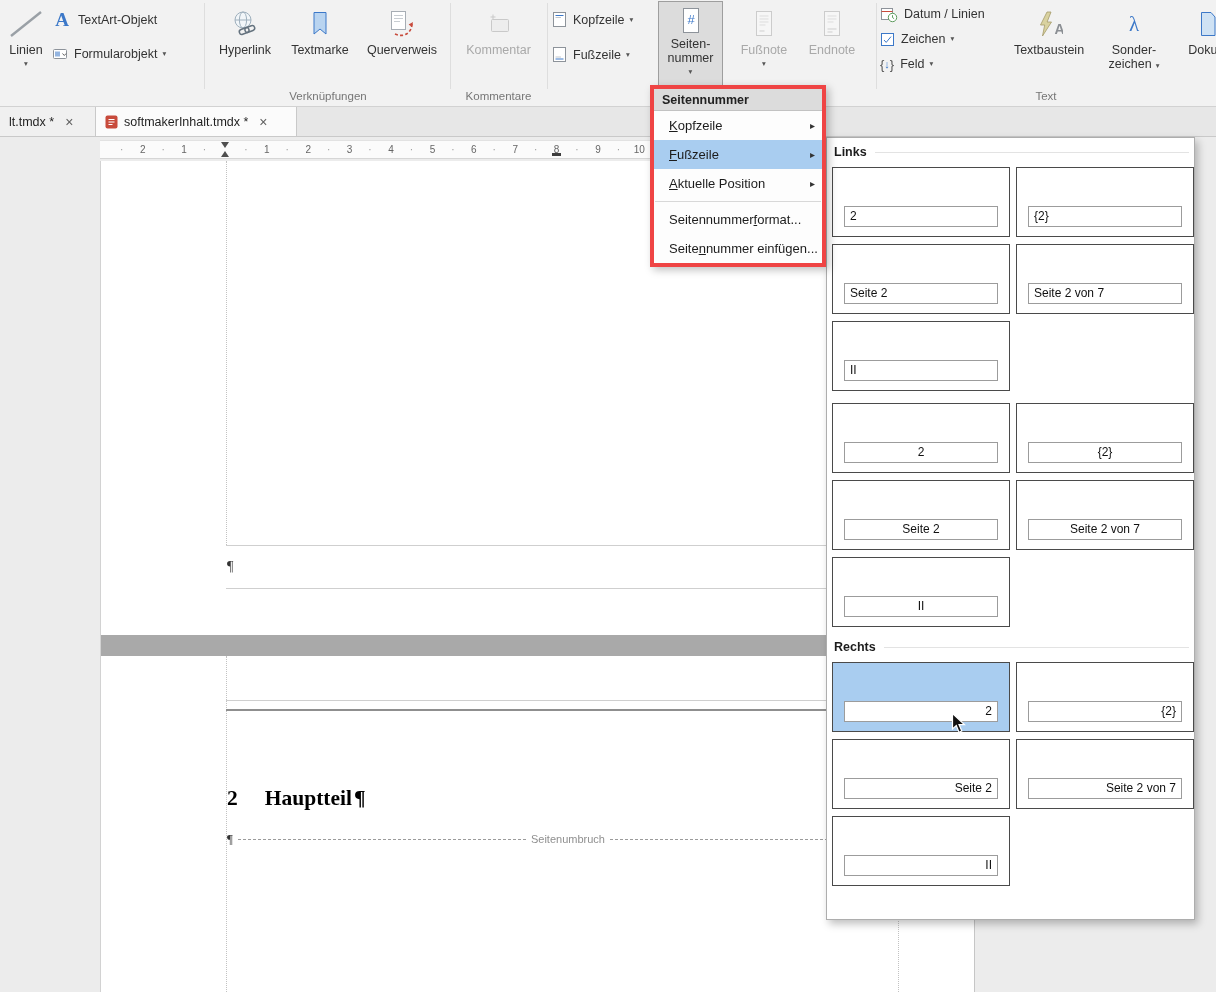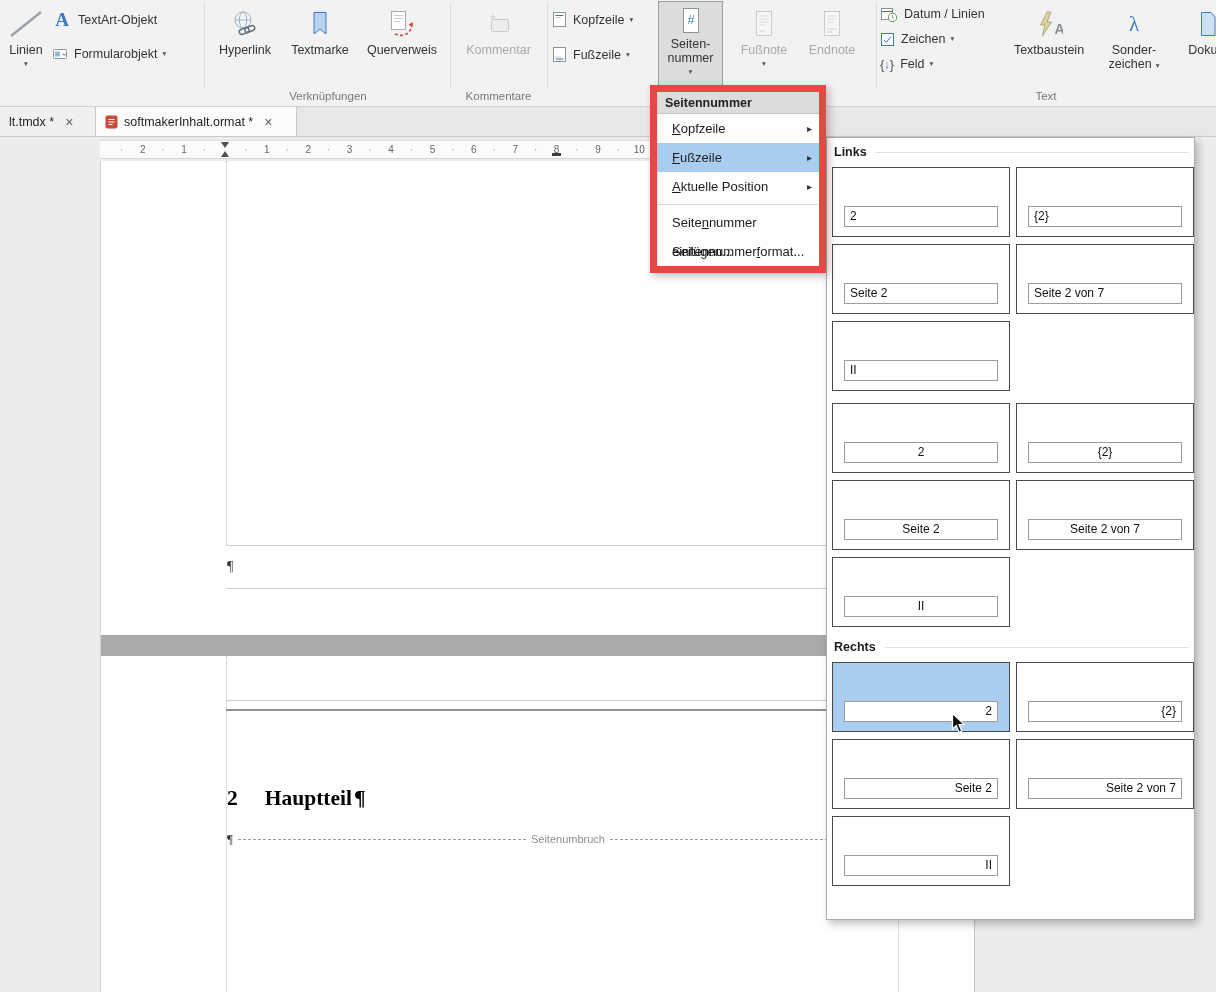--- a/index.html
+++ b/index.html
@@ -52,21 +52,21 @@
   .pilcrow{position:absolute;font-family:"Liberation Serif",serif;color:#333}
   .heading{position:absolute;left:126px;top:130px;font-family:"Liberation Serif",serif;font-weight:bold;font-size:21.5px;color:#000;white-space:nowrap}
   .heading .hnum{margin-right:27px}
   .heading .hp{margin-left:2px}
   .breakrow{position:absolute;left:126px;top:176px;width:671px;display:flex;align-items:center}
   .breakrow .bp{font-family:"Liberation Serif",serif;font-size:13px;color:#333;margin-right:5px;line-height:14px}
   .dashseg{flex:1;border-top:1px dashed #9b9b9b;height:0}
   .breaklbl{font-size:11px;color:#8f8f8f;padding:0 5px;white-space:nowrap}
 
   
-  .menu{position:absolute;left:650px;top:85px;width:176px;z-index:40;background:#fdfdfd;border:7px solid #ef4444;box-shadow:3px 3px 8px rgba(0,0,0,.25)}
+  .menu{position:absolute;left:650px;top:85px;width:176px;z-index:40;background:#fdfdfd;border:4px solid #ef4444;box-shadow:3px 3px 8px rgba(0,0,0,.25)}
   .menu-title{height:22px;line-height:22px;background:#dcdcdc;border-bottom:1px solid #c2c2c2;font-weight:bold;font-size:12.5px;padding-left:8px;color:#222}
   .menu-item{position:relative;height:29px;line-height:29px;padding-left:15px;font-size:13px;color:#1c1c1c}
   .menu-item.hl{background:var(--sel)}
   .menu-item u{text-decoration:underline}
   .mi-arrow{position:absolute;right:7px;top:0;font-size:10px;color:#333}
   .menu-sep{height:1px;background:#d8d8d8;margin:3px 1px}
 
   
   .panel{position:absolute;left:826px;top:137px;width:369px;height:783px;z-index:30;background:#fff;border:1px solid #adadad;box-shadow:3px 4px 8px rgba(0,0,0,.25);padding:5px 3px 0 5px;overflow:hidden}
   .gal-head{display:flex;align-items:center;height:16px;margin:1px 2px 7px 2px}
@@ -303,21 +303,21 @@
       <span class="tablbl">lt.tmdx *</span>
       <span class="x">×</span>
     </div>
     <div class="tab active" style="width:201px">
       <span class="tabicon">
         <svg width="13" height="14" viewBox="0 0 13 14">
             <rect x="0.5" y="0.5" width="12" height="13" rx="2" style="fill:var(--icon-red)"></rect>
             <path d="M3.5 4.5h6M3.5 7h6M3.5 9.5h4" stroke="#fff"></path>
           </svg>
       </span>
-      <span class="tablbl">softmakerInhalt.ormat *</span>
+      <span class="tablbl">softmakerInhalt.tmdx *</span>
       <span class="x">×</span>
     </div>
   </div>
 
   <div class="docarea">
 
     <div class="ruler">
       <div class="ruler-cells">
           <span class="ruler-cell">2</span>
           <span class="ruler-cell">1</span>
@@ -430,22 +430,22 @@
       </div>
     </div>
 
   <div class="menu">
     <div class="menu-title">Seitennummer</div>
     <div>
         <div class="menu-item"><span><u>K</u>opfzeile</span><span class="mi-arrow">▸</span></div>
         <div class="menu-item hl"><span><u>F</u>ußzeile</span><span class="mi-arrow">▸</span></div>
         <div class="menu-item"><span><u>A</u>ktuelle Position</span><span class="mi-arrow">▸</span></div>
         <div class="menu-sep"></div>
+        <div class="menu-item"><span>Seitennummer<u>f</u>ormat...</span></div>
         <div class="menu-item"><span>Seite<u>n</u>nummer einfügen...</span></div>
-        <div class="menu-item"><span>Seitennummer<u>f</u>ormat...</span></div>
       </div>
   </div>
 
   <svg class="cursor" style="left:951px;top:712px" width="20" height="23" viewBox="0 0 20 23">
     <path d="M1.5 1.5 L1.5 17 L5.3 13.6 L8 20.2 L10.8 19 L8 12.6 L13.4 12.6 Z" fill="#121212" stroke="#fff" stroke-width="1.2"></path>
   </svg>
 
 </div>
 
 </body></html>

